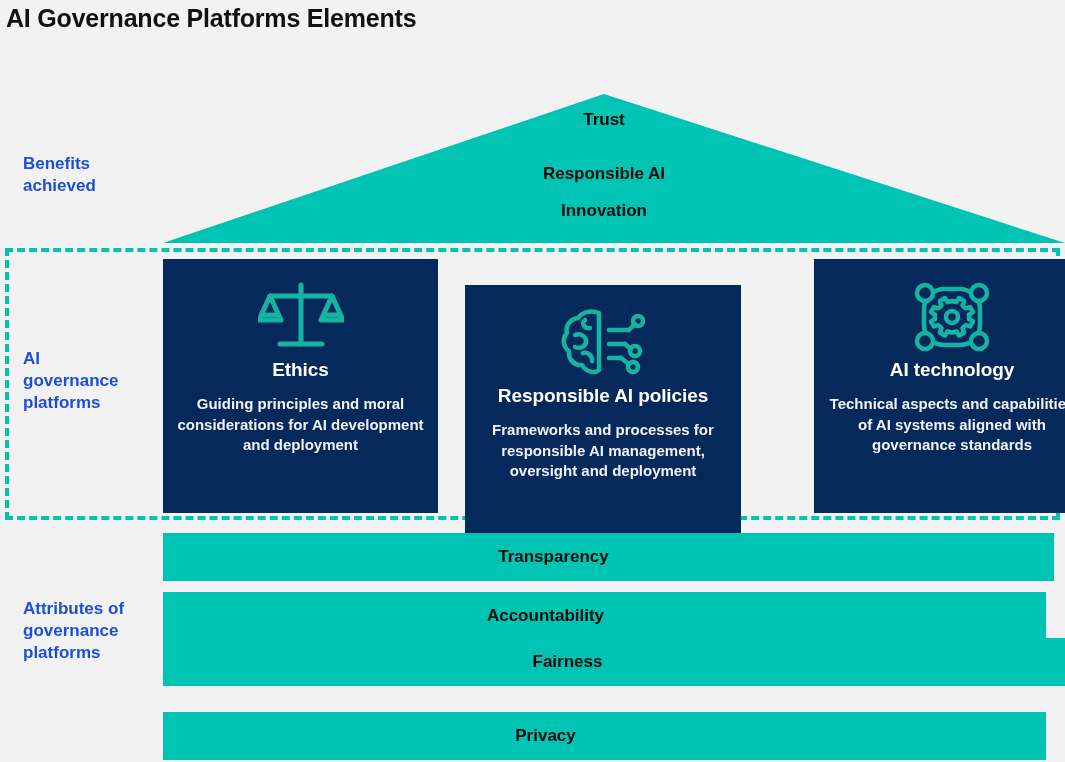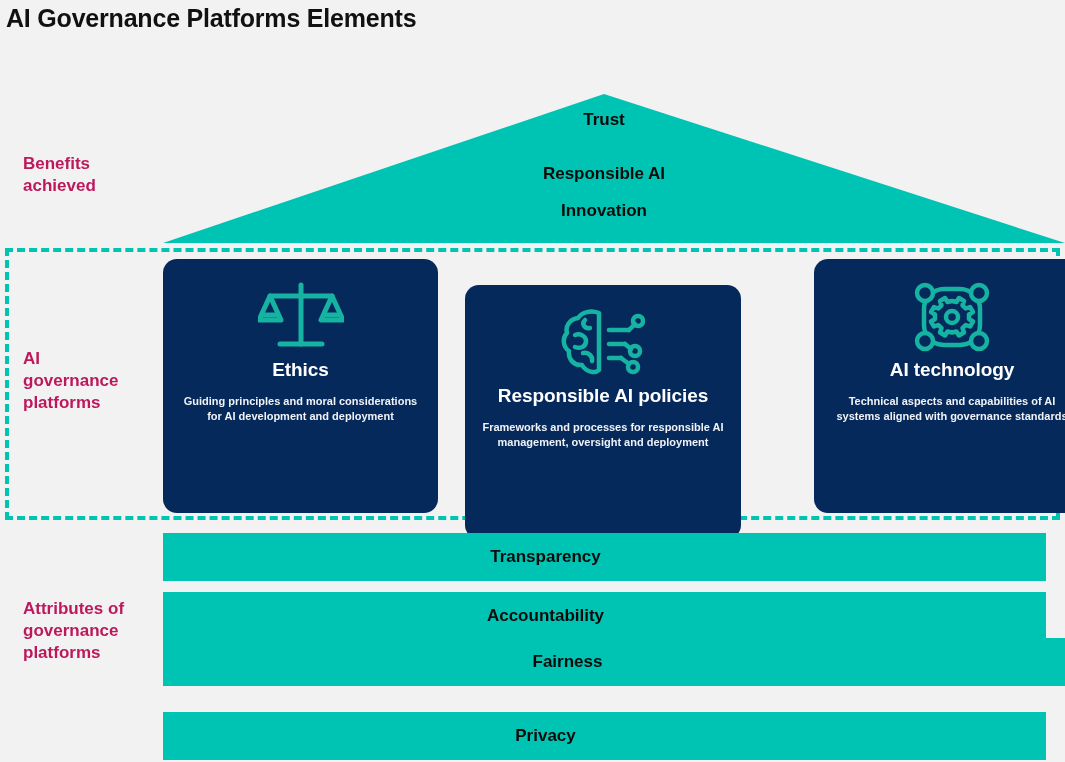--- a/index.html
+++ b/index.html
@@ -27,21 +27,21 @@
     letter-spacing: -0.2px;
     white-space: nowrap;
   }
 
   
   .row-label {
     position: absolute;
     left: 23px;
     font-size: 17px;
     font-weight: bold;
-    color: #be185d;
+    color: #1d4ed8;
     line-height: 1.28;
     width: 135px;
   }
   #label-benefits { top: 153px; }
   #label-platforms { top: 348px; }
   #label-attributes { top: 598px; }
 
   
   .roof {
     position: absolute;
@@ -85,21 +85,20 @@
   }
 
   
   .card {
     position: absolute;
     top: 259px;
     height: 254px;
     background: #06295c;
     box-sizing: border-box;
     padding-top: 22px;
-    border-radius: 14px;
   }
   #card-0 { left: 163px;  width: 275px; }
   #card-1 { left: 465px;  width: 276px; margin-top: 26px; }
   #card-2 { left: 814px;  width: 276px; }
 
   .card-icon {
     height: 72px;
     display: flex;
     align-items: center;
     justify-content: center;
@@ -109,21 +108,21 @@
     text-align: center;
     font-size: 19px;
     font-weight: bold;
     color: #ffffff;
     letter-spacing: -0.1px;
   }
   .card-body {
     margin-top: 13px;
     padding: 0 14px;
     text-align: center;
-    font-size: 11px;
+    font-size: 15px;
     font-weight: bold;
     color: #f0f2f6;
     line-height: 1.38;
   }
 
   
   .attr-bar {
     position: absolute;
     left: 163px;
     width: 883px;
@@ -133,21 +132,21 @@
     align-items: center;
     justify-content: center;
   }
   .attr-bar-label {
     font-size: 17px;
     font-weight: bold;
     color: #0b0b0b;
     position: relative;
     left: -59px;
   }
-  #attr-bar-0 { top: 533px; }
+  #attr-bar-0 { top: 533px; padding-left: 8px; }
   #attr-bar-1 { top: 592px; }
   #attr-bar-2 { top: 638px; padding-left: 22px; }
   #attr-bar-3 { top: 712px; }
 </style>
 </head>
 <body>
 
 <div class="page-title">AI Governance Platforms Elements</div>
 
 <div class="row-label" id="label-benefits">

